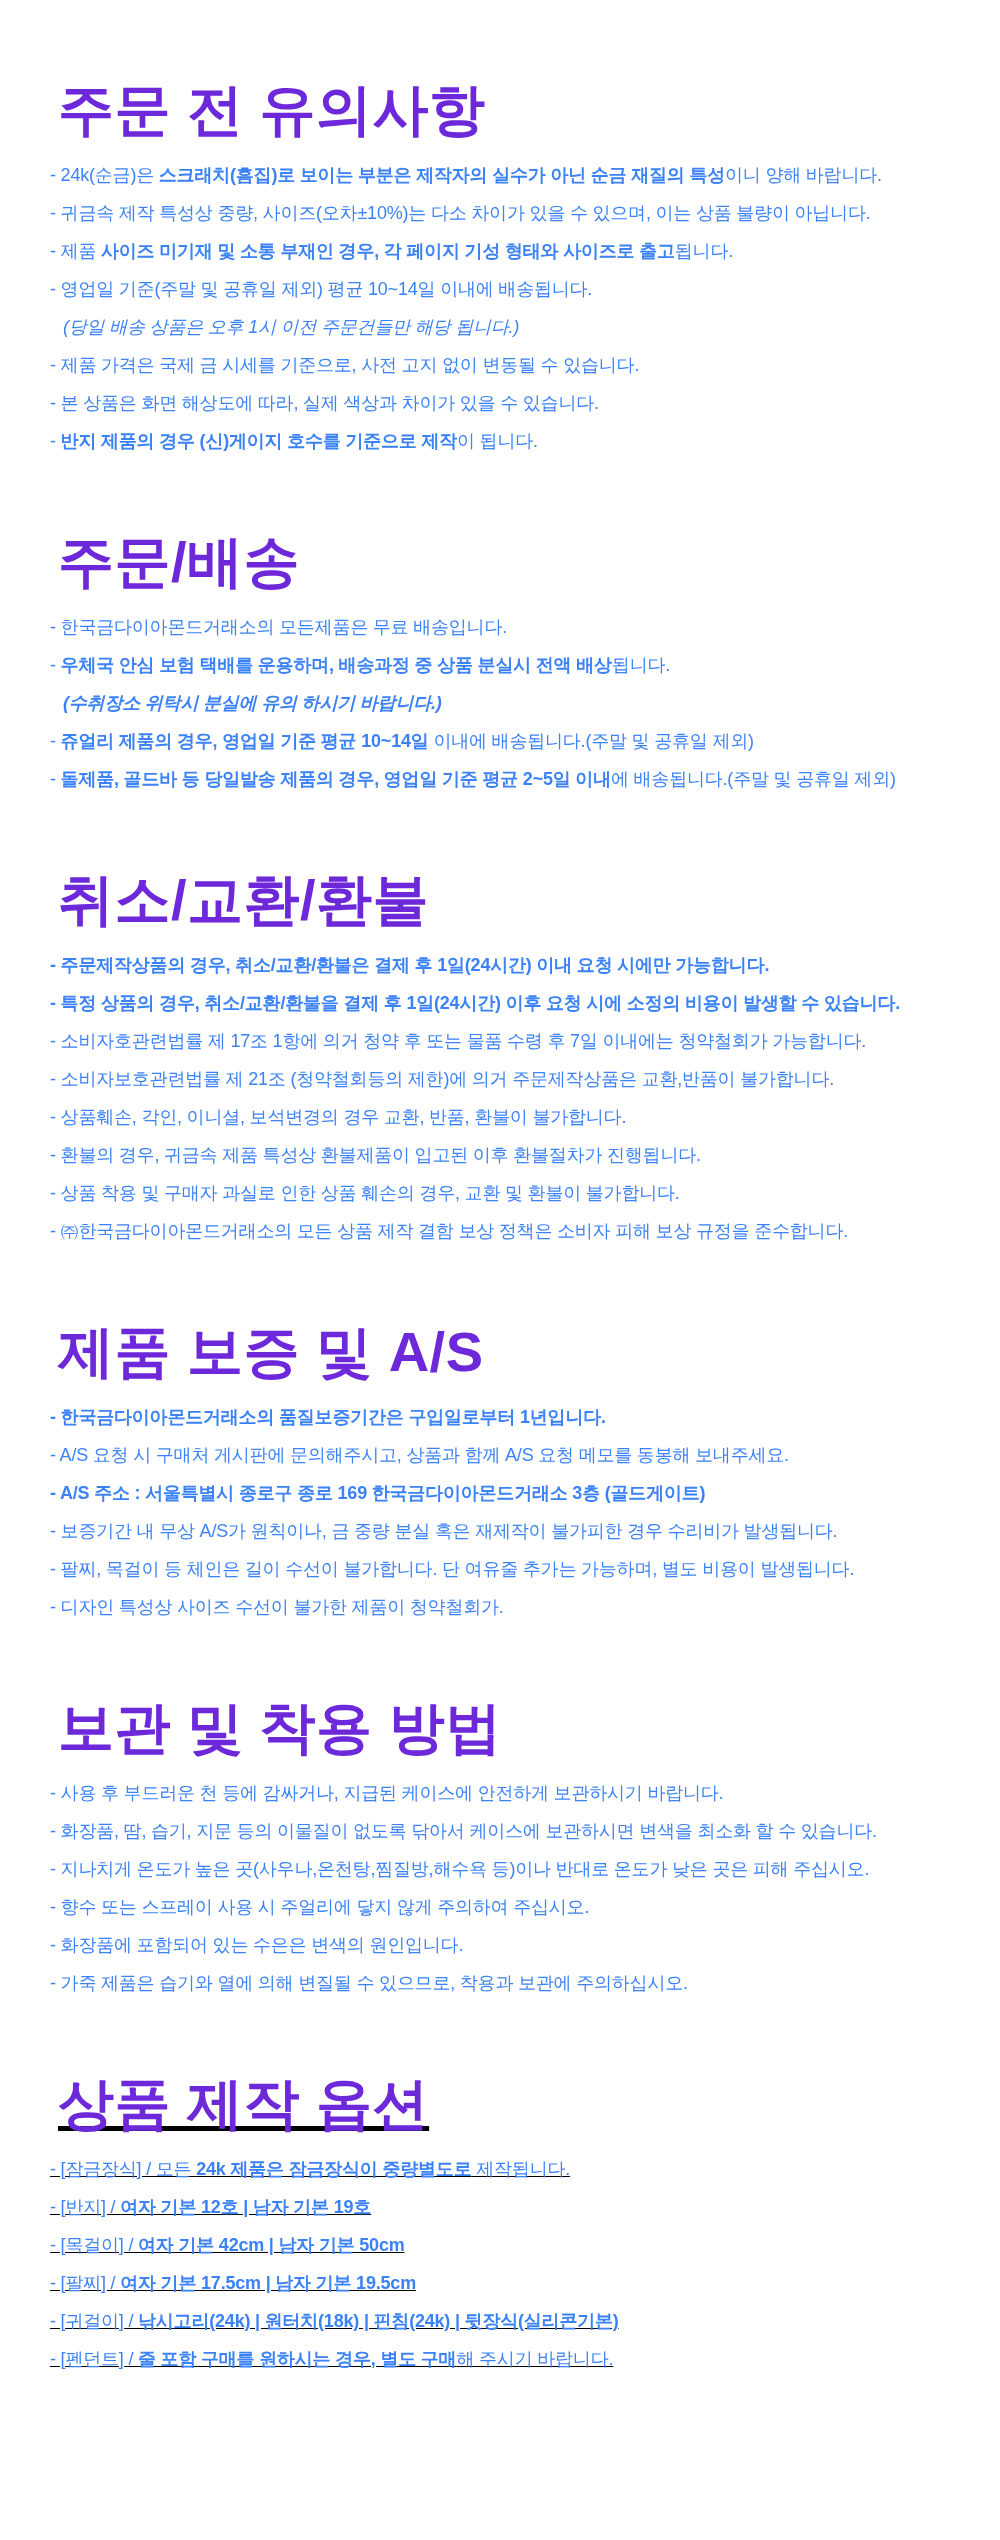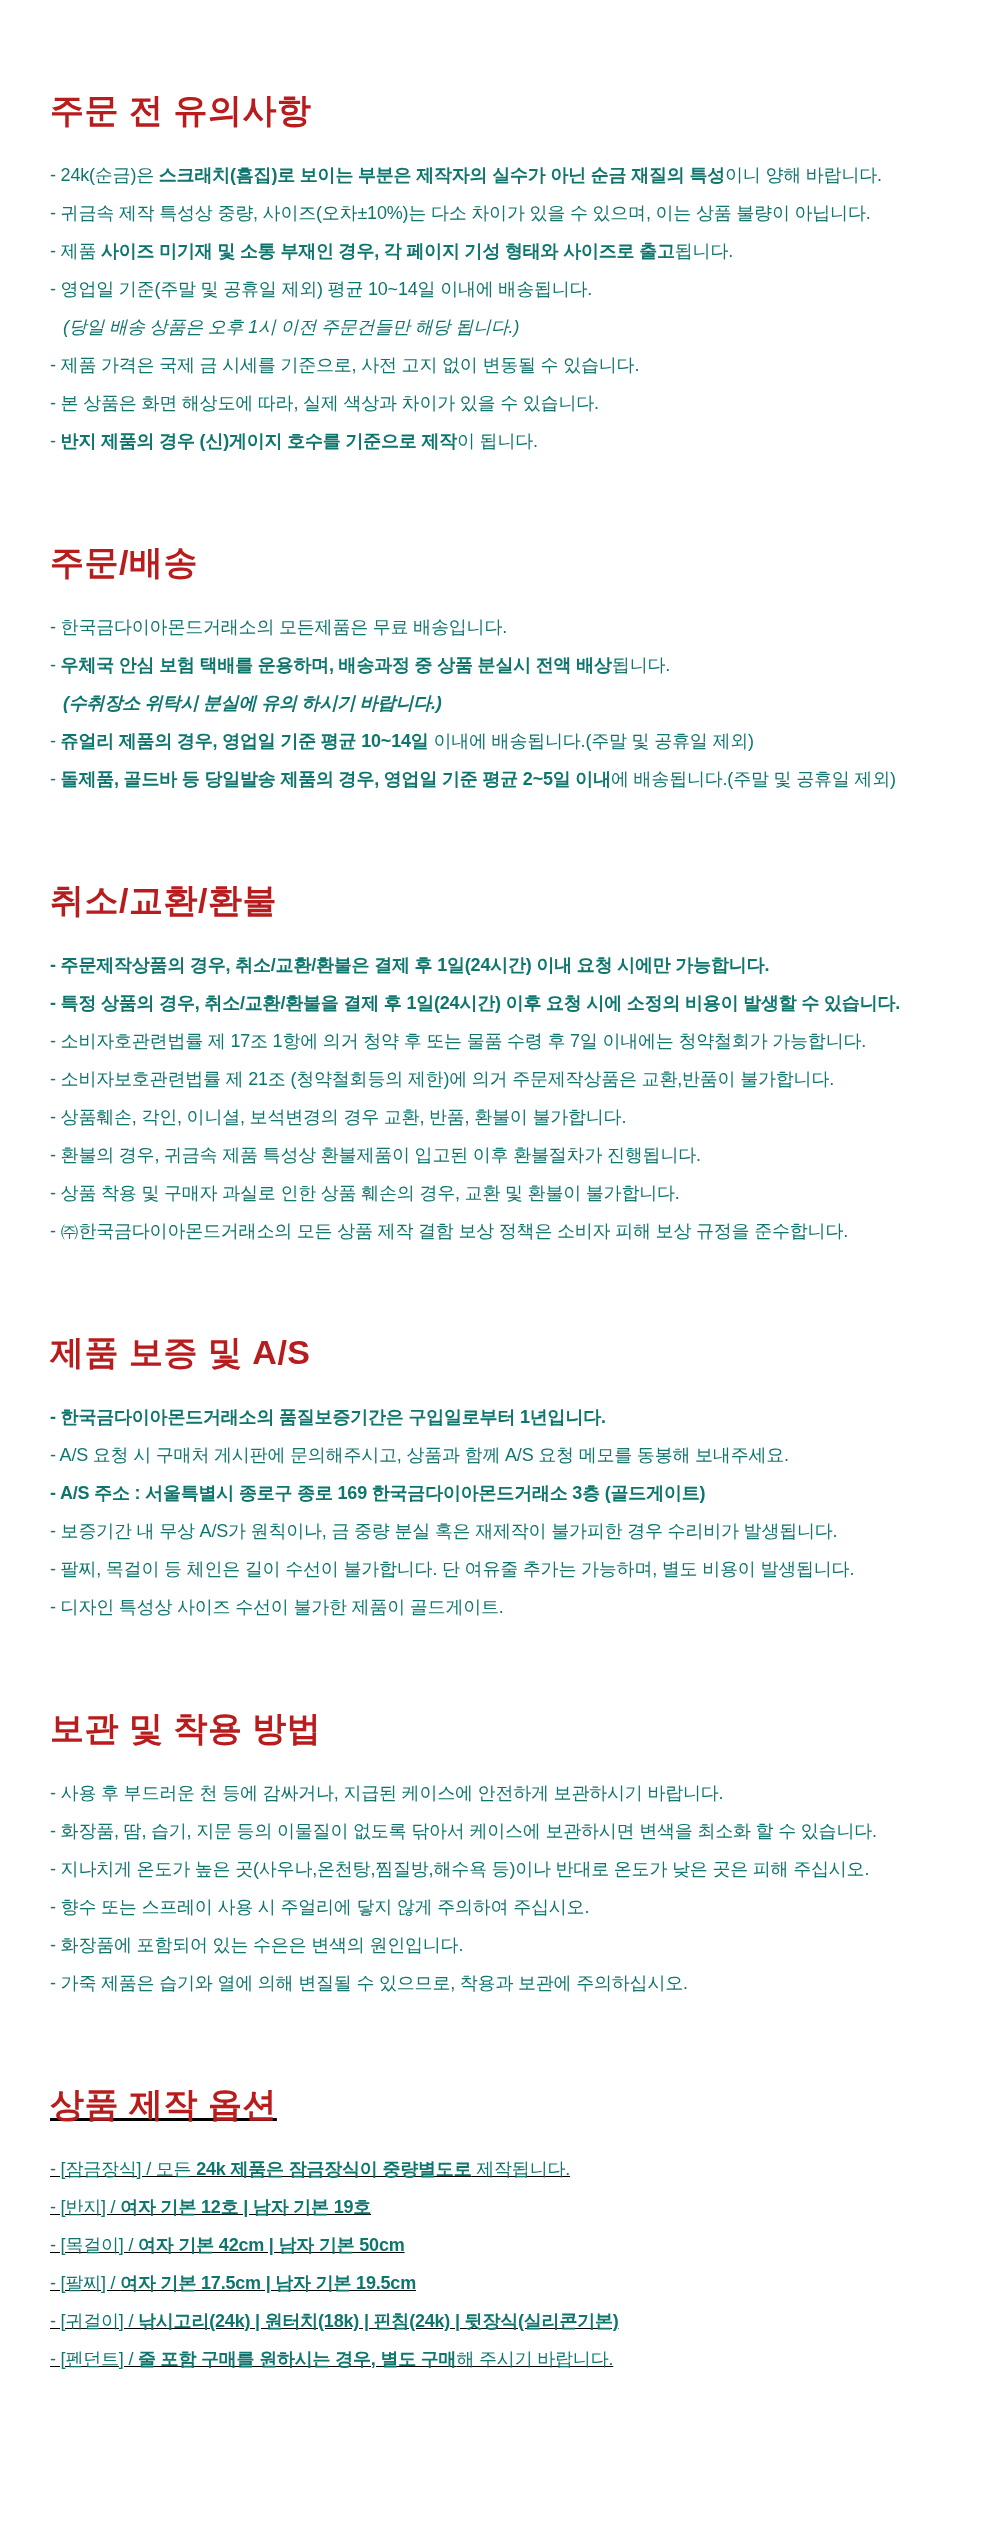--- a/index.html
+++ b/index.html
@@ -8,35 +8,35 @@
     min-height: 2540px;
     background: #ffffff;
     color: #000000;
     font-family: "Liberation Sans", "DejaVu Sans", sans-serif;
     box-sizing: border-box;
     padding: 88px 20px 0 50px;
   }
   section.sec { margin: 0 0 80px 0; }
   section.sec:last-child { margin-bottom: 0; text-decoration: underline; }
   h2.sec-title {
-    margin: 0 0 24px 0;
-    font-size: 34px;
+    margin: 0 0 24px 8px;
+    font-size: 56px;
     line-height: 44px;
     font-weight: 700;
     letter-spacing: 0.5px;
-    color: #b91c1c;
+    color: #6d28d9;
   }
   .lines { margin: 0; }
   p.line {
     margin: 0;
     font-size: 18px;
     line-height: 38px;
     white-space: nowrap;
     letter-spacing: -0.2px;
-    color: #0f766e;
+    color: #3b82f6;
   }
   p.line.indent { padding-left: 13px; font-style: italic; }
   span.n { font-weight: 400; }
   span.b { font-weight: 700; }
 </style>
 </head>
 <body style="background: rgb(255, 255, 255); color: rgb(0, 0, 0);">
 
 <main id="notice-root">
     <section class="sec">
@@ -76,21 +76,21 @@
       </div>
     </section>
     <section class="sec">
       <h2 class="sec-title">제품 보증 및 A/S</h2>
       <div class="lines">
         <p class="line"><span class="b">- 한국금다이아몬드거래소의 품질보증기간은 구입일로부터 1년입니다.</span></p>
         <p class="line"><span class="n">- A/S 요청 시 구매처 게시판에 문의해주시고, 상품과 함께 A/S 요청 메모를 동봉해 보내주세요.</span></p>
         <p class="line"><span class="b">- A/S 주소 : 서울특별시 종로구 종로 169 한국금다이아몬드거래소 3층 (골드게이트)</span></p>
         <p class="line"><span class="n">- 보증기간 내 무상 A/S가 원칙이나, 금 중량 분실 혹은 재제작이 불가피한 경우 수리비가 발생됩니다.</span></p>
         <p class="line"><span class="n">- 팔찌, 목걸이 등 체인은 길이 수선이 불가합니다. 단 여유줄 추가는 가능하며, 별도 비용이 발생됩니다.</span></p>
-        <p class="line"><span class="n">- 디자인 특성상 사이즈 수선이 불가한 제품이 골드게이트.</span></p>
+        <p class="line"><span class="n">- 디자인 특성상 사이즈 수선이 불가한 제품이 청약철회가.</span></p>
       </div>
     </section>
     <section class="sec">
       <h2 class="sec-title">보관 및 착용 방법</h2>
       <div class="lines">
         <p class="line"><span class="n">- 사용 후 부드러운 천 등에 감싸거나, 지급된 케이스에 안전하게 보관하시기 바랍니다.</span></p>
         <p class="line"><span class="n">- 화장품, 땀, 습기, 지문 등의 이물질이 없도록 닦아서 케이스에 보관하시면 변색을 최소화 할 수 있습니다.</span></p>
         <p class="line"><span class="n">- 지나치게 온도가 높은 곳(사우나,온천탕,찜질방,해수욕 등)이나 반대로 온도가 낮은 곳은 피해 주십시오.</span></p>
         <p class="line"><span class="n">- 향수 또는 스프레이 사용 시 주얼리에 닿지 않게 주의하여 주십시오.</span></p>
         <p class="line"><span class="n">- 화장품에 포함되어 있는 수은은 변색의 원인입니다.</span></p>

